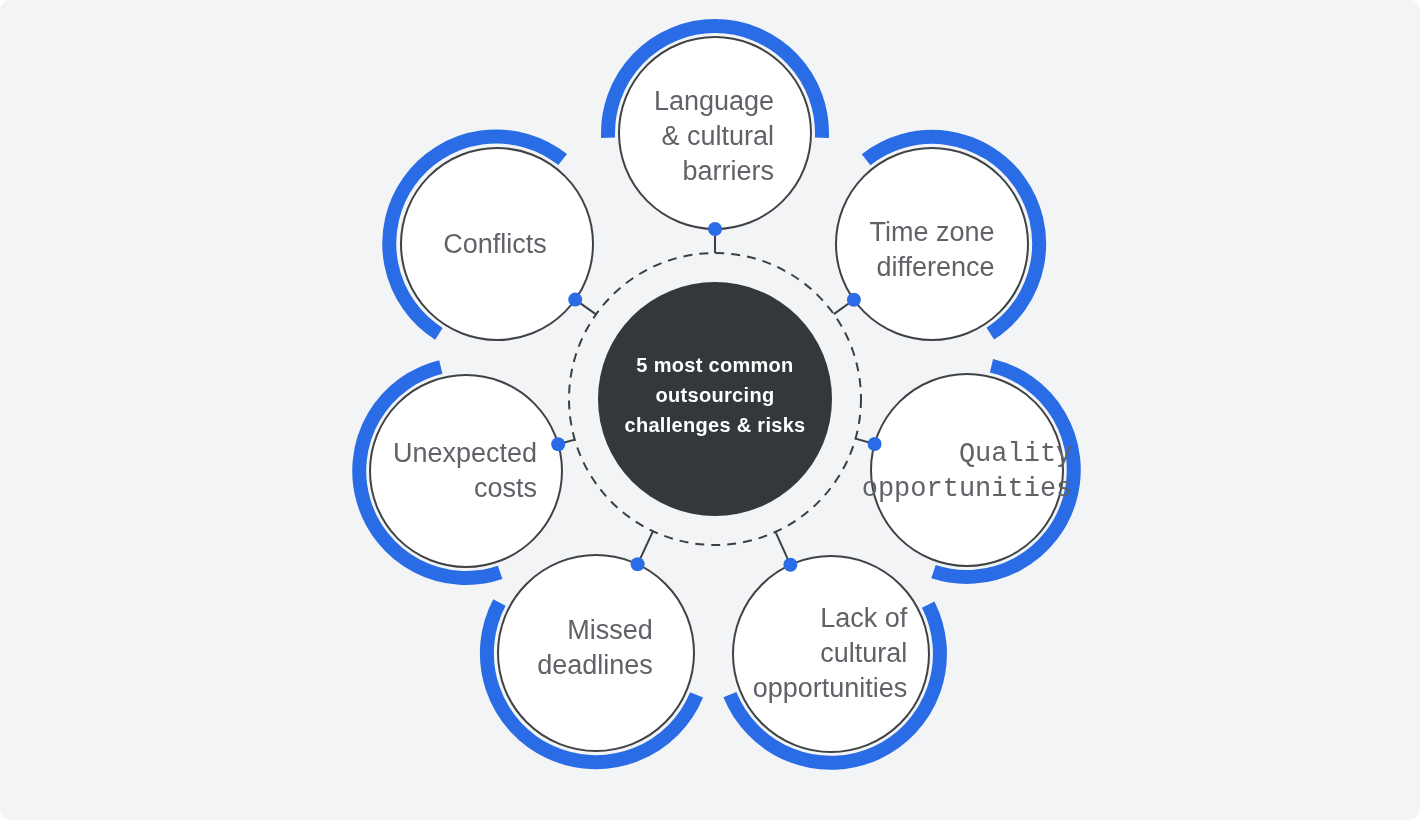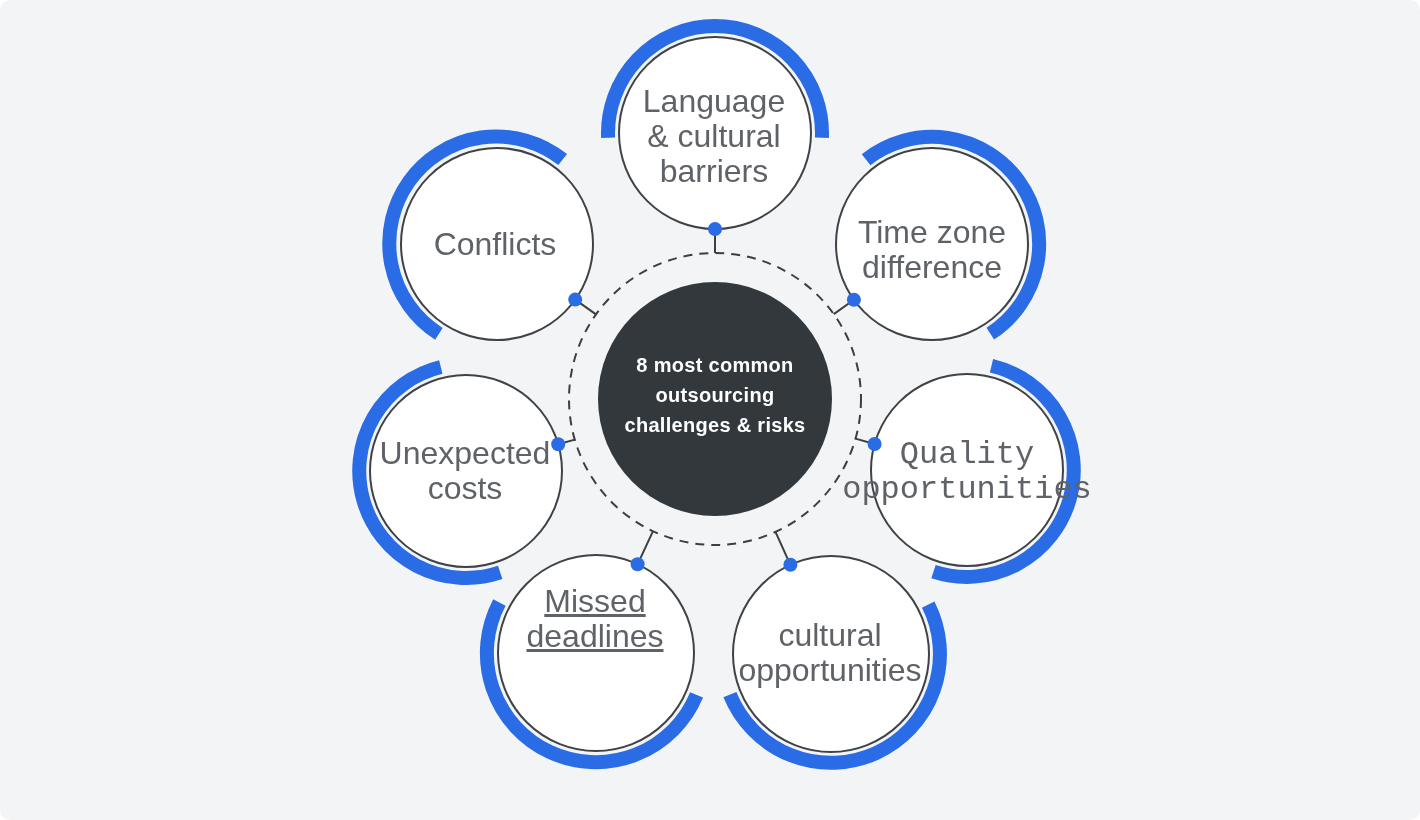--- a/index.html
+++ b/index.html
@@ -17,23 +17,23 @@
     font-family: "Liberation Sans", sans-serif;
   }
   .diagram-svg {
     position: absolute;
     left: 0;
     top: 0;
   }
   .node-label {
     position: absolute;
     transform: translate(-50%, -50%);
-    text-align: center;
+    text-align: right;
     color: #5f6368;
-    font-size: 32px;
+    font-size: 27px;
     line-height: 35px;
     white-space: nowrap;
     pointer-events: none;
   }
   .node-label span { display: block; }
   .center-title {
     position: absolute;
     transform: translate(-50%, -50%);
     text-align: center;
     color: #ffffff;
@@ -92,21 +92,21 @@
       <circle cx="790.4" cy="564.8" r="7"></circle>
       <circle cx="637.6" cy="564.3" r="7"></circle>
       <circle cx="558.2" cy="444.3" r="7"></circle>
       <circle cx="575.2" cy="299.6" r="7"></circle>
     </g>
 
     <circle cx="715" cy="399" r="117" fill="#32383b"></circle>
   </svg>
 
   <div class="center-title" style="left:715px; top:395px;">
-    <span>8 most common</span>
+    <span>5 most common</span>
     <span>outsourcing</span>
     <span>challenges &amp; risks</span>
   </div>
 
   <div class="node-label" style="left:714px; top:136px;">
     <span>Language</span>
     <span>&amp; cultural</span>
     <span>barriers</span>
   </div>
 
@@ -114,25 +114,26 @@
     <span>Time zone</span>
     <span>difference</span>
   </div>
 
   <div class="node-label" style="left:967px; top:472px;font-family:Liberation Mono, monospace;">
     <span>Quality</span>
     <span>opportunities</span>
   </div>
 
   <div class="node-label" style="left:830px; top:653px;">
+    <span>Lack of</span>
     <span>cultural</span>
     <span>opportunities</span>
   </div>
 
-  <div class="node-label" style="left:595px; top:619px;text-decoration:underline;">
+  <div class="node-label" style="left:595px; top:648px;">
     <span>Missed</span>
     <span>deadlines</span>
   </div>
 
   <div class="node-label" style="left:465px; top:471px;">
     <span>Unexpected</span>
     <span>costs</span>
   </div>
 
   <div class="node-label" style="left:495px; top:244px;">

